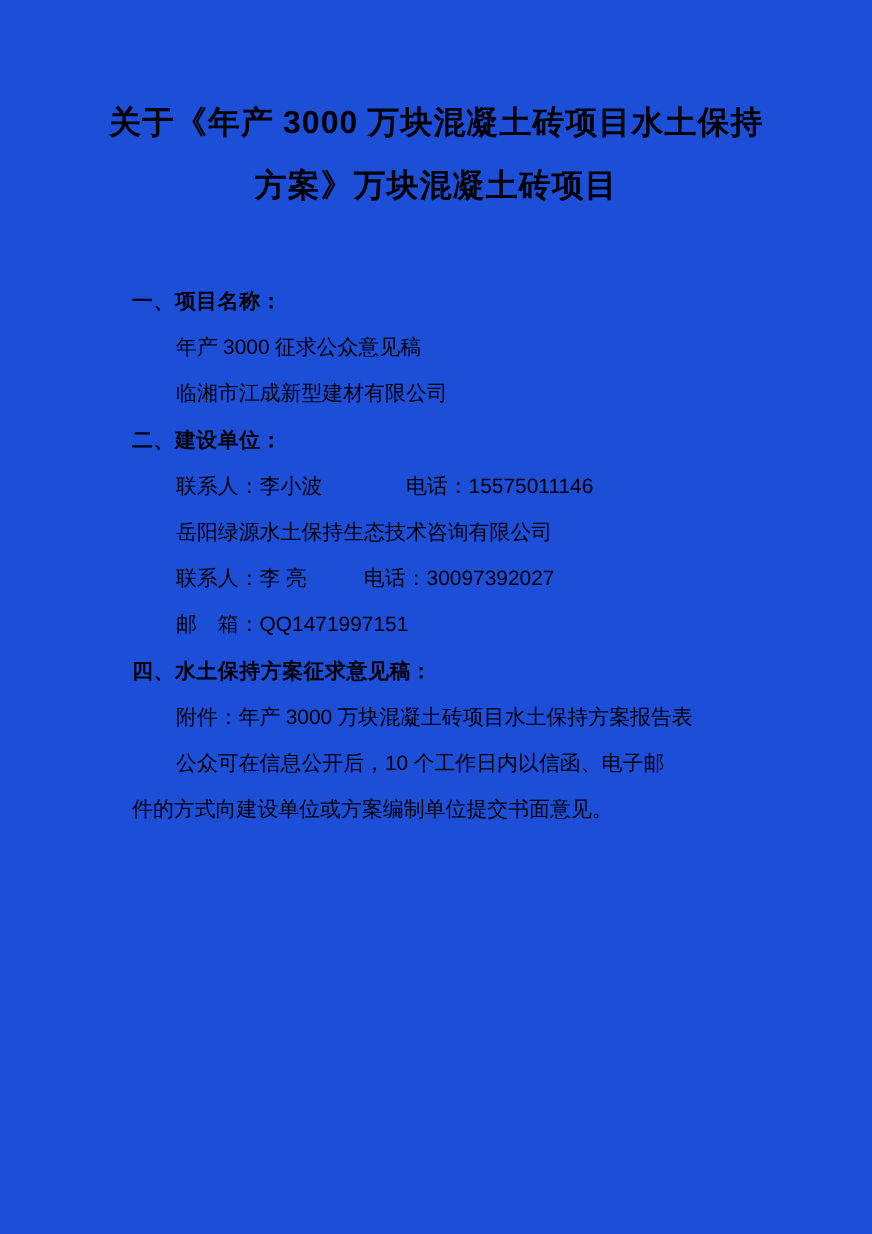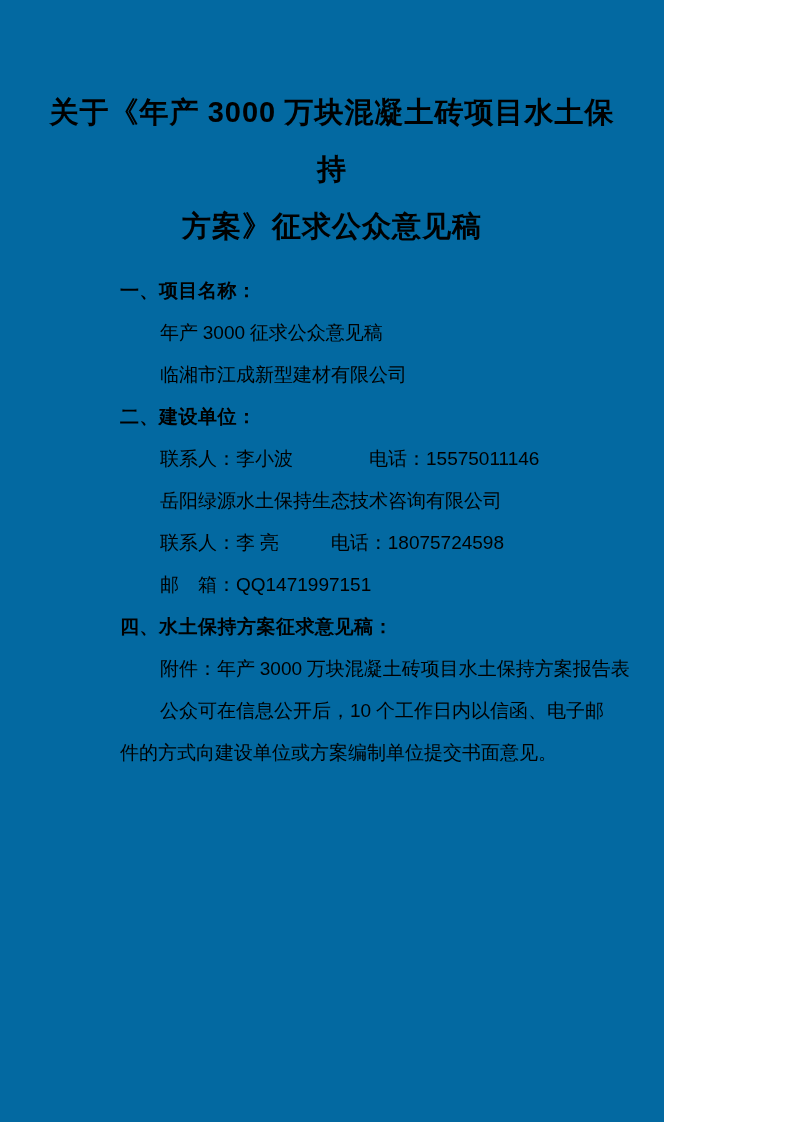--- a/index.html
+++ b/index.html
@@ -2,43 +2,43 @@
 <html><head>
 <meta charset="utf-8">
 <style>
   html, body {
     margin: 0;
     padding: 0;
     background: #ffffff;
   }
   .page {
     position: relative;
-    width: 664px;
+    width: 793px;
     height: 1122px;
-    background: #0369a1;
+    background: #1d4ed8;
     color: #000000;
     overflow: hidden;
     font-family: "Liberation Serif", serif;
   }
   .doc-title {
     position: absolute;
     top: 84px;
     left: 40px;
     right: 40px;
     margin: 0;
     text-align: center;
     font-family: "Liberation Serif", serif;
     font-weight: 700;
     font-size: 29px;
     line-height: 57px;
     letter-spacing: 1px;
   }
   .content {
     position: absolute;
-    top: 270px;
+    top: 254px;
     left: 120px;
     width: 560px;
   }
   .line {
     font-size: 19px;
     line-height: 42px;
     white-space: nowrap;
   }
   .heading {
     font-family: "Liberation Sans", sans-serif;
@@ -58,34 +58,34 @@
   .phone-group-2 { margin-left: 76px; }
   .phone-group-3 { margin-left: 52px; }
 </style>
 </head>
 <body>
 
 <div class="page">
 
   <h1 class="doc-title">
     <div class="title-line"><span>关于《年产 </span><span class="num">3000</span><span> 万块混凝土砖项目水土保持</span></div>
-    <div class="title-line">方案》征求公众意见稿</div>
+    <div class="title-line">方案》万块混凝土砖项目</div>
   </h1>
 
   <div class="content">
 
     <div class="line heading">一、项目名称：</div>
     <div class="line body-line indent"><span>年产 </span><span class="num">3000</span><span> 征求公众意见稿</span></div>
 
     <div class="line body-line indent">临湘市江成新型建材有限公司</div>
     <div class="line heading">二、建设单位：</div>
     <div class="line body-line indent"><span>联系人：</span><span>李小波</span><span class="phone-group-2"><span>电话：</span><span class="num">15575011146</span></span></div>
 
     <div class="line body-line indent">岳阳绿源水土保持生态技术咨询有限公司</div>
-    <div class="line body-line indent"><span>联系人：</span><span>李 亮</span><span class="phone-group-3"><span>电话：</span><span class="num">18075724598</span></span></div>
+    <div class="line body-line indent"><span>联系人：</span><span>李 亮</span><span class="phone-group-3"><span>电话：</span><span class="num">30097392027</span></span></div>
     <div class="line body-line indent"><span>邮　箱：</span><span class="num">QQ1471997151</span></div>
 
     <div class="line heading">四、水土保持方案征求意见稿：</div>
     <div class="line body-line indent"><span>附件：年产 </span><span class="num">3000</span><span> 万块混凝土砖项目水土保持方案报告表</span></div>
 
     <div class="line body-line indent"><span>公众可在信息公开后，</span><span class="num">10</span><span> 个工作日内以信函、电子邮</span></div>
     <div class="line body-line">件的方式向建设单位或方案编制单位提交书面意见。</div>
 
   </div>
 </div>

